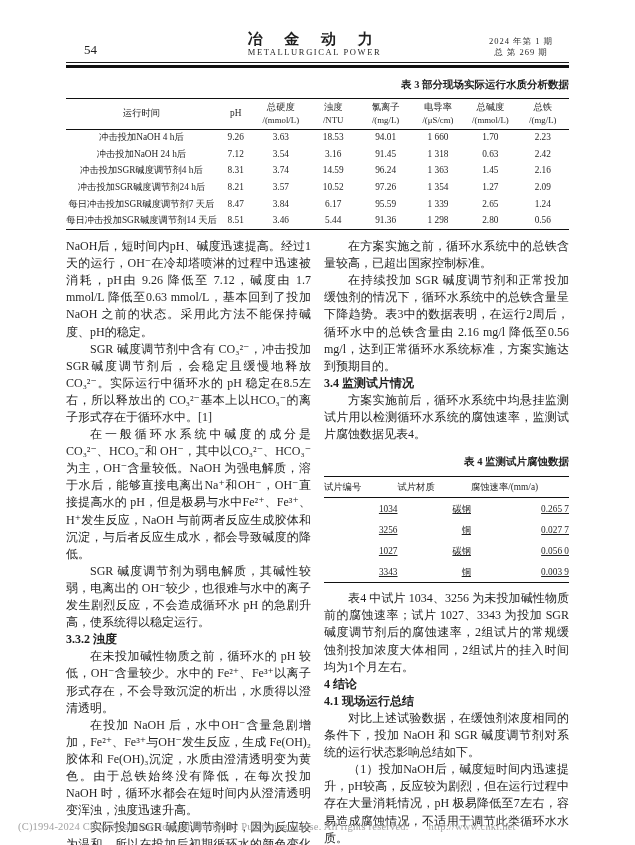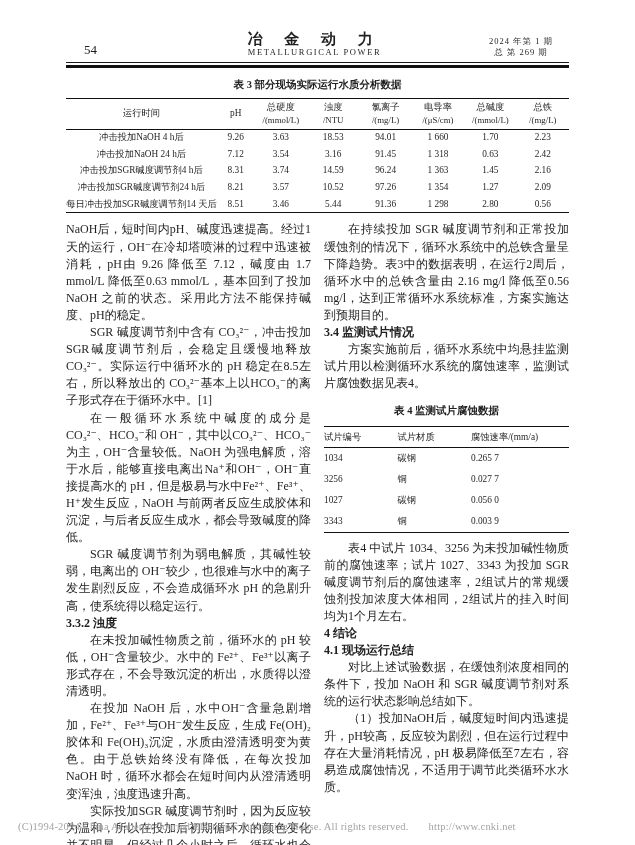--- a/index.html
+++ b/index.html
@@ -17,34 +17,34 @@
   .pagenum{font-size:13px;padding-left:18px;width:90px;box-sizing:border-box;font-family:Liberation Serif, serif;}
   .jtitle{text-align:center;flex:1;}
   .jtitle .cn{font-size:15px;font-weight:bold;letter-spacing:9px;line-height:15px;}
   .jtitle .en{font-size:8.5px;letter-spacing:1.6px;line-height:11px;}
   .issue{width:96px;text-align:center;font-size:8.5px;line-height:11px;letter-spacing:1px;}
   .rule{margin-top:4px;}
   .rule .thin{height:1px;background:#1b1b1b;}
   .rule .thick{height:3px;background:#111;margin-top:1.5px;}
 
   
-  .tbl-title{text-align:center;font-weight:bold;font-size:10.5px;margin:10px 0 6px;}
+  .tbl-title{text-align:right;font-weight:bold;font-size:10.5px;margin:10px 0 6px;}
   table{width:100%;border-collapse:collapse;table-layout:fixed;}
   .t3{font-size:9.3px;border-top:1.6px solid #111;border-bottom:1.6px solid #111;}
   .t3 th{font-weight:normal;vertical-align:middle;padding:2.5px 0;line-height:12.5px;
          border-bottom:0.8px solid #111;}
   .t3 td{text-align:center;padding:2.8px 0;line-height:11px;}
   .t3 th:nth-child(1){width:30%;}
   .t3 th:nth-child(2){width:7.5%;}
   .t3 th .h2{font-size:8.8px;}
 
   .t4wrap{margin:6px 0 7px;}
   .t4{font-size:9.3px;border-top:1.5px solid #111;border-bottom:1.5px solid #111;}
   .t4 th{font-weight:normal;padding:4px 0;border-bottom:0.8px solid #111;line-height:12px;}
-  .t4 td{text-align:left;padding:4.5px 0;line-height:12px;}
+  .t4 td{text-align:right;padding:4.5px 0;line-height:12px;text-decoration:underline;}
   .t4 th:nth-child(3),.t4 td:nth-child(3){width:40%;}
 
   
   .columns{display:flex;gap:13px;margin-top:8px;}
   .col{width:245px;font-size:12px;line-height:17.1px;text-align:justify;}
   .para{text-indent:2em;margin:0;}
   .para.cont{text-indent:0;}
   .heading{font-weight:bold;margin:0;text-indent:0;}
 
   
@@ -148,20 +148,30 @@
             <td>冲击投加SGR碱度调节剂24 h后</td>
             <td>8.21</td>
             <td>3.57</td>
             <td>10.52</td>
             <td>97.26</td>
             <td>1 354</td>
             <td>1.27</td>
             <td>2.09</td>
           </tr>
           <tr>
+            <td>每日冲击投加SGR碱度调节剂7 天后</td>
+            <td>8.47</td>
+            <td>3.84</td>
+            <td>6.17</td>
+            <td>95.59</td>
+            <td>1 339</td>
+            <td>2.65</td>
+            <td>1.24</td>
+          </tr>
+          <tr>
             <td>每日冲击投加SGR碱度调节剂14 天后</td>
             <td>8.51</td>
             <td>3.46</td>
             <td>5.44</td>
             <td>91.36</td>
             <td>1 298</td>
             <td>2.80</td>
             <td>0.56</td>
           </tr>
         </tbody>
@@ -172,20 +182,21 @@
           <div class="para cont">NaOH后，短时间内pH、碱度迅速提高。经过1天的运行，OH⁻在冷却塔喷淋的过程中迅速被消耗，pH由 9.26 降低至 7.12，碱度由 1.7 mmol/L 降低至0.63 mmol/L，基本回到了投加 NaOH 之前的状态。采用此方法不能保持碱度、pH的稳定。</div>
           <div class="para">SGR 碱度调节剂中含有 CO₃²⁻，冲击投加SGR碱度调节剂后，会稳定且缓慢地释放CO₃²⁻。实际运行中循环水的 pH 稳定在8.5左右，所以释放出的 CO₃²⁻基本上以HCO₃⁻的离子形式存在于循环水中。[1]</div>
           <div class="para">在一般循环水系统中碱度的成分是 CO₃²⁻、HCO₃⁻和 OH⁻，其中以CO₃²⁻、HCO₃⁻为主，OH⁻含量较低。NaOH 为强电解质，溶于水后，能够直接电离出Na⁺和OH⁻，OH⁻直接提高水的 pH，但是极易与水中Fe²⁺、Fe³⁺、H⁺发生反应，NaOH 与前两者反应生成胶体和沉淀，与后者反应生成水，都会导致碱度的降低。</div>
           <div class="para">SGR 碱度调节剂为弱电解质，其碱性较弱，电离出的 OH⁻较少，也很难与水中的离子发生剧烈反应，不会造成循环水 pH 的急剧升高，使系统得以稳定运行。</div>
           <div class="heading">3.3.2 浊度</div>
           <div class="para">在未投加碱性物质之前，循环水的 pH 较低，OH⁻含量较少。水中的 Fe²⁺、Fe³⁺以离子形式存在，不会导致沉淀的析出，水质得以澄清透明。</div>
           <div class="para">在投加 NaOH 后，水中OH⁻含量急剧增加，Fe²⁺、Fe³⁺与OH⁻发生反应，生成 Fe(OH)₂胶体和 Fe(OH)₃沉淀，水质由澄清透明变为黄色。由于总铁始终没有降低，在每次投加 NaOH 时，循环水都会在短时间内从澄清透明变浑浊，浊度迅速升高。</div>
           <div class="para">实际投加SGR 碱度调节剂时，因为反应较为温和，所以在投加后初期循环水的颜色变化并不明显，但经过几个小时之后，循环水也会变成浑浊的状态。长期运行之后，随着循环水中总铁含量的持续降低，循环水的颜色也能够始终保持澄清透明的</div>
         </div>
       <div class="col" id="col-right">
+          <div class="para">在方案实施之前，循环水系统中的总铁含量较高，已超出国家控制标准。</div>
           <div class="para">在持续投加 SGR 碱度调节剂和正常投加缓蚀剂的情况下，循环水系统中的总铁含量呈下降趋势。表3中的数据表明，在运行2周后，循环水中的总铁含量由 2.16 mg/l 降低至0.56 mg/l，达到正常循环水系统标准，方案实施达到预期目的。</div>
           <div class="heading">3.4 监测试片情况</div>
           <div class="para">方案实施前后，循环水系统中均悬挂监测试片用以检测循环水系统的腐蚀速率，监测试片腐蚀数据见表4。</div>
           <div class="t4wrap">
             <div class="tbl-title">表 4 监测试片腐蚀数据</div>
             <table class="t4">
               <thead>
                 <tr>
                   <th>试片编号</th>
                   <th>试片材质</th>

